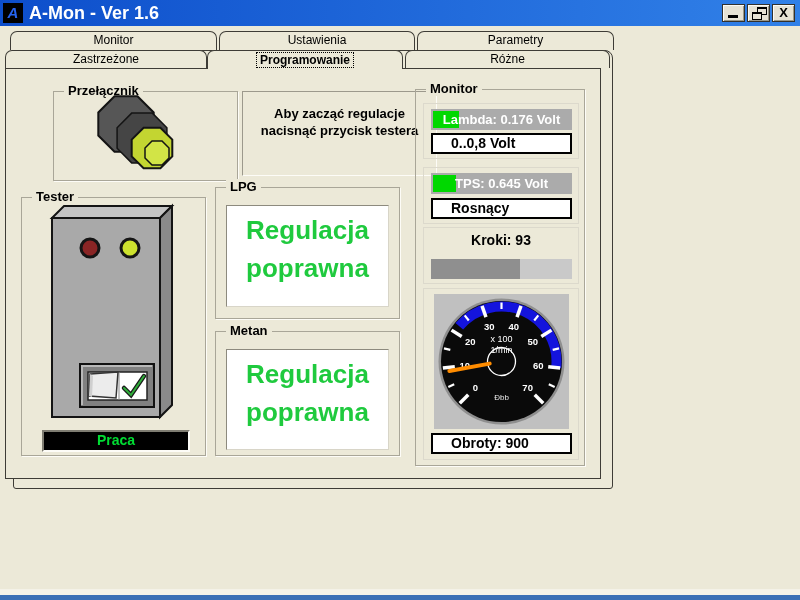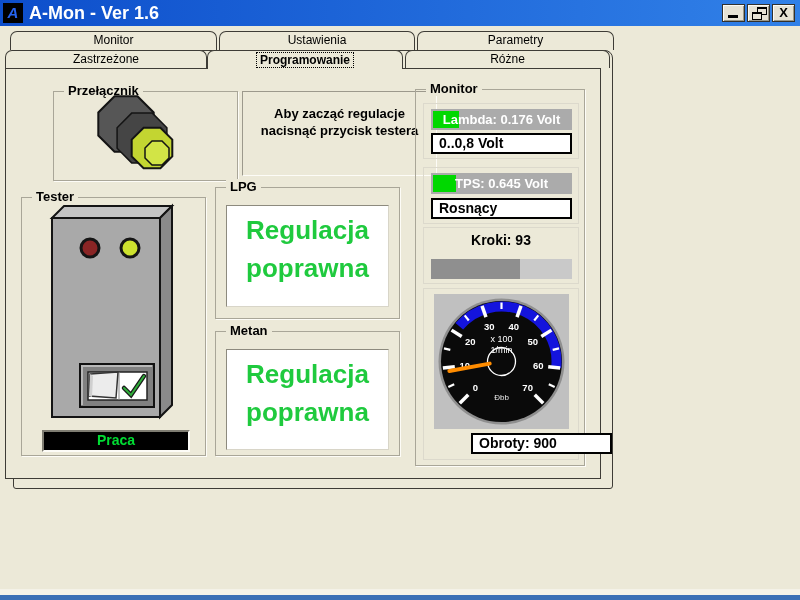--- a/index.html
+++ b/index.html
@@ -72,22 +72,22 @@
   
   .mpanel{position:absolute;left:7px;width:156px;border:1px solid #dcd9cc;}
   #mp1{top:13px;height:56px;} #mp2{top:77px;height:57px;} #mp3{top:137px;height:57px;} #mp4{top:198px;height:172px;}
   .mbar{position:absolute;left:15px;width:141px;height:21px;background:var(--bar-gray);}
   .chip{position:absolute;left:2px;top:2px;bottom:2px;background:var(--indicator-green);}
   #lambda-chip{width:26px;} #tps-chip{width:23px;}
   .btext{position:absolute;left:0;top:0;width:100%;height:100%;color:#fff;font-weight:bold;
     font-size:13px;text-align:center;line-height:21px;white-space:nowrap;}
   #lambda-bar{top:19px;} #tps-bar{top:83px;}
   .vbox{position:absolute;left:15px;width:141px;height:21px;background:#fff;border:2px solid #000;
-    font-weight:bold;font-size:14px;line-height:17px;padding-left:6px;white-space:nowrap;}
-  #lambda-range{top:43px;} #tps-trend{top:108px;} #obroty-box{top:343px;margin-left:40px;}
+    font-weight:bold;font-size:14px;line-height:17px;padding-left:18px;white-space:nowrap;}
+  #lambda-range{top:43px;} #tps-trend{top:108px;} #obroty-box{top:343px;}
   #kroki{position:absolute;left:0;top:142px;width:170px;text-align:center;font-weight:bold;font-size:14px;}
   #progress{position:absolute;left:15px;top:169px;width:141px;height:20px;background:var(--progress-light);}
   #progress-fill{height:100%;background:var(--progress-dark);}
   #gauge-box{position:absolute;left:18px;top:204px;width:135px;height:135px;background:#c0c0c0;}
 
   
   #praca-box{position:absolute;left:20px;top:232px;width:148px;height:22px;background:#000;
     border:2px solid;border-color:#7f7d72 #fdfcf7 #fdfcf7 #7f7d72;color:var(--praca-green);
     font-weight:bold;font-size:14px;text-align:center;line-height:17px;}
 

